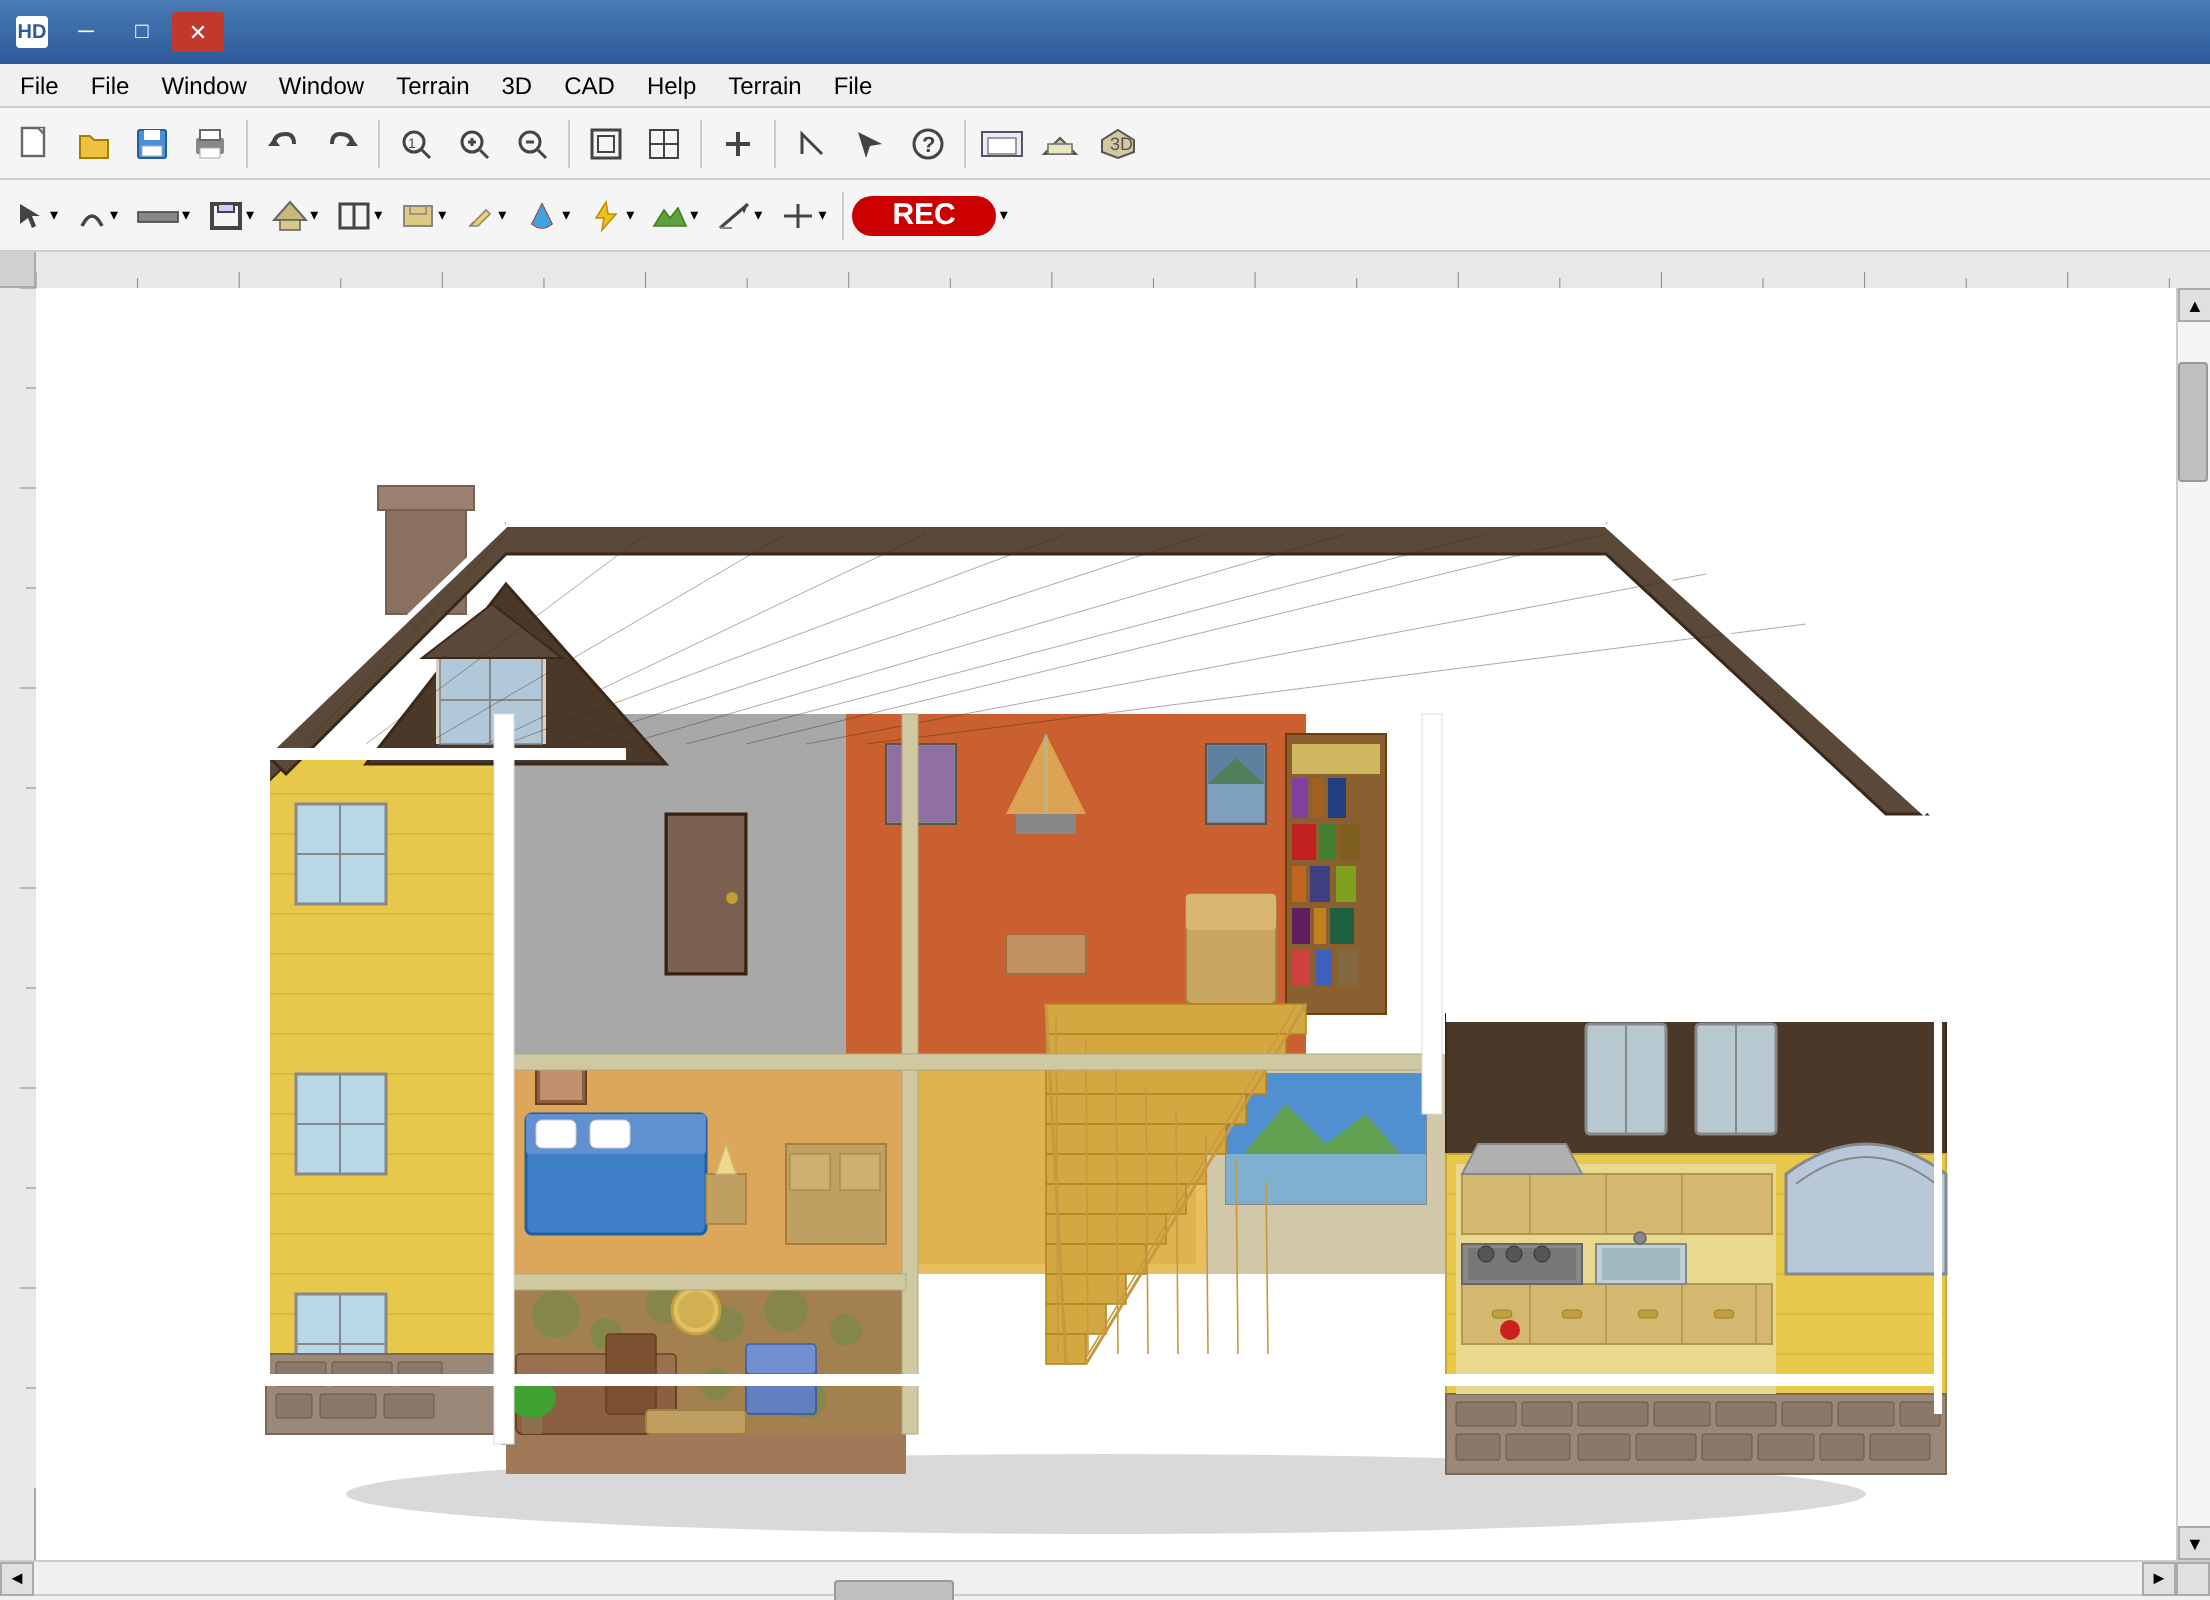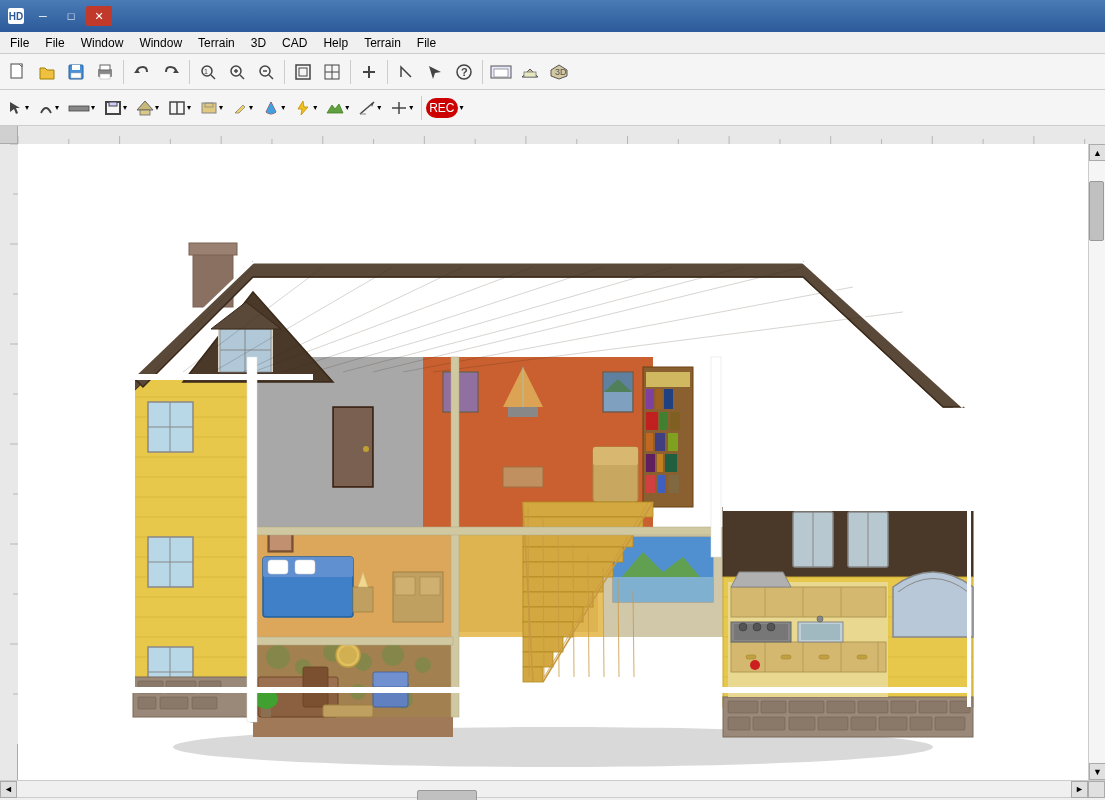--- a/index.html
+++ b/index.html
@@ -177,21 +177,21 @@
 
     .tb-dropdown {
       display: flex; align-items: center; height: 28px;
       border: 1px solid transparent; border-radius: 2px; cursor: pointer;
       padding: 0 3px;
     }
     .dropdown-arrow { font-size: 8px; margin-left: 1px; }
 
     .rec-btn {
       background: #cc0000; color: white; border-radius: 10px;
-      font-size: 12px; font-weight: normal; padding: 2px 3px; cursor: pointer;
+      font-size: 15px; font-weight: bold; padding: 2px 20px; cursor: pointer;
       border: none; height: 20px; display: flex; align-items: center;
     }
   </style>
 </head>
 <body>
 
 <div id="title-bar">
   <div class="app-icon">
     <span>HD</span>
   </div>

